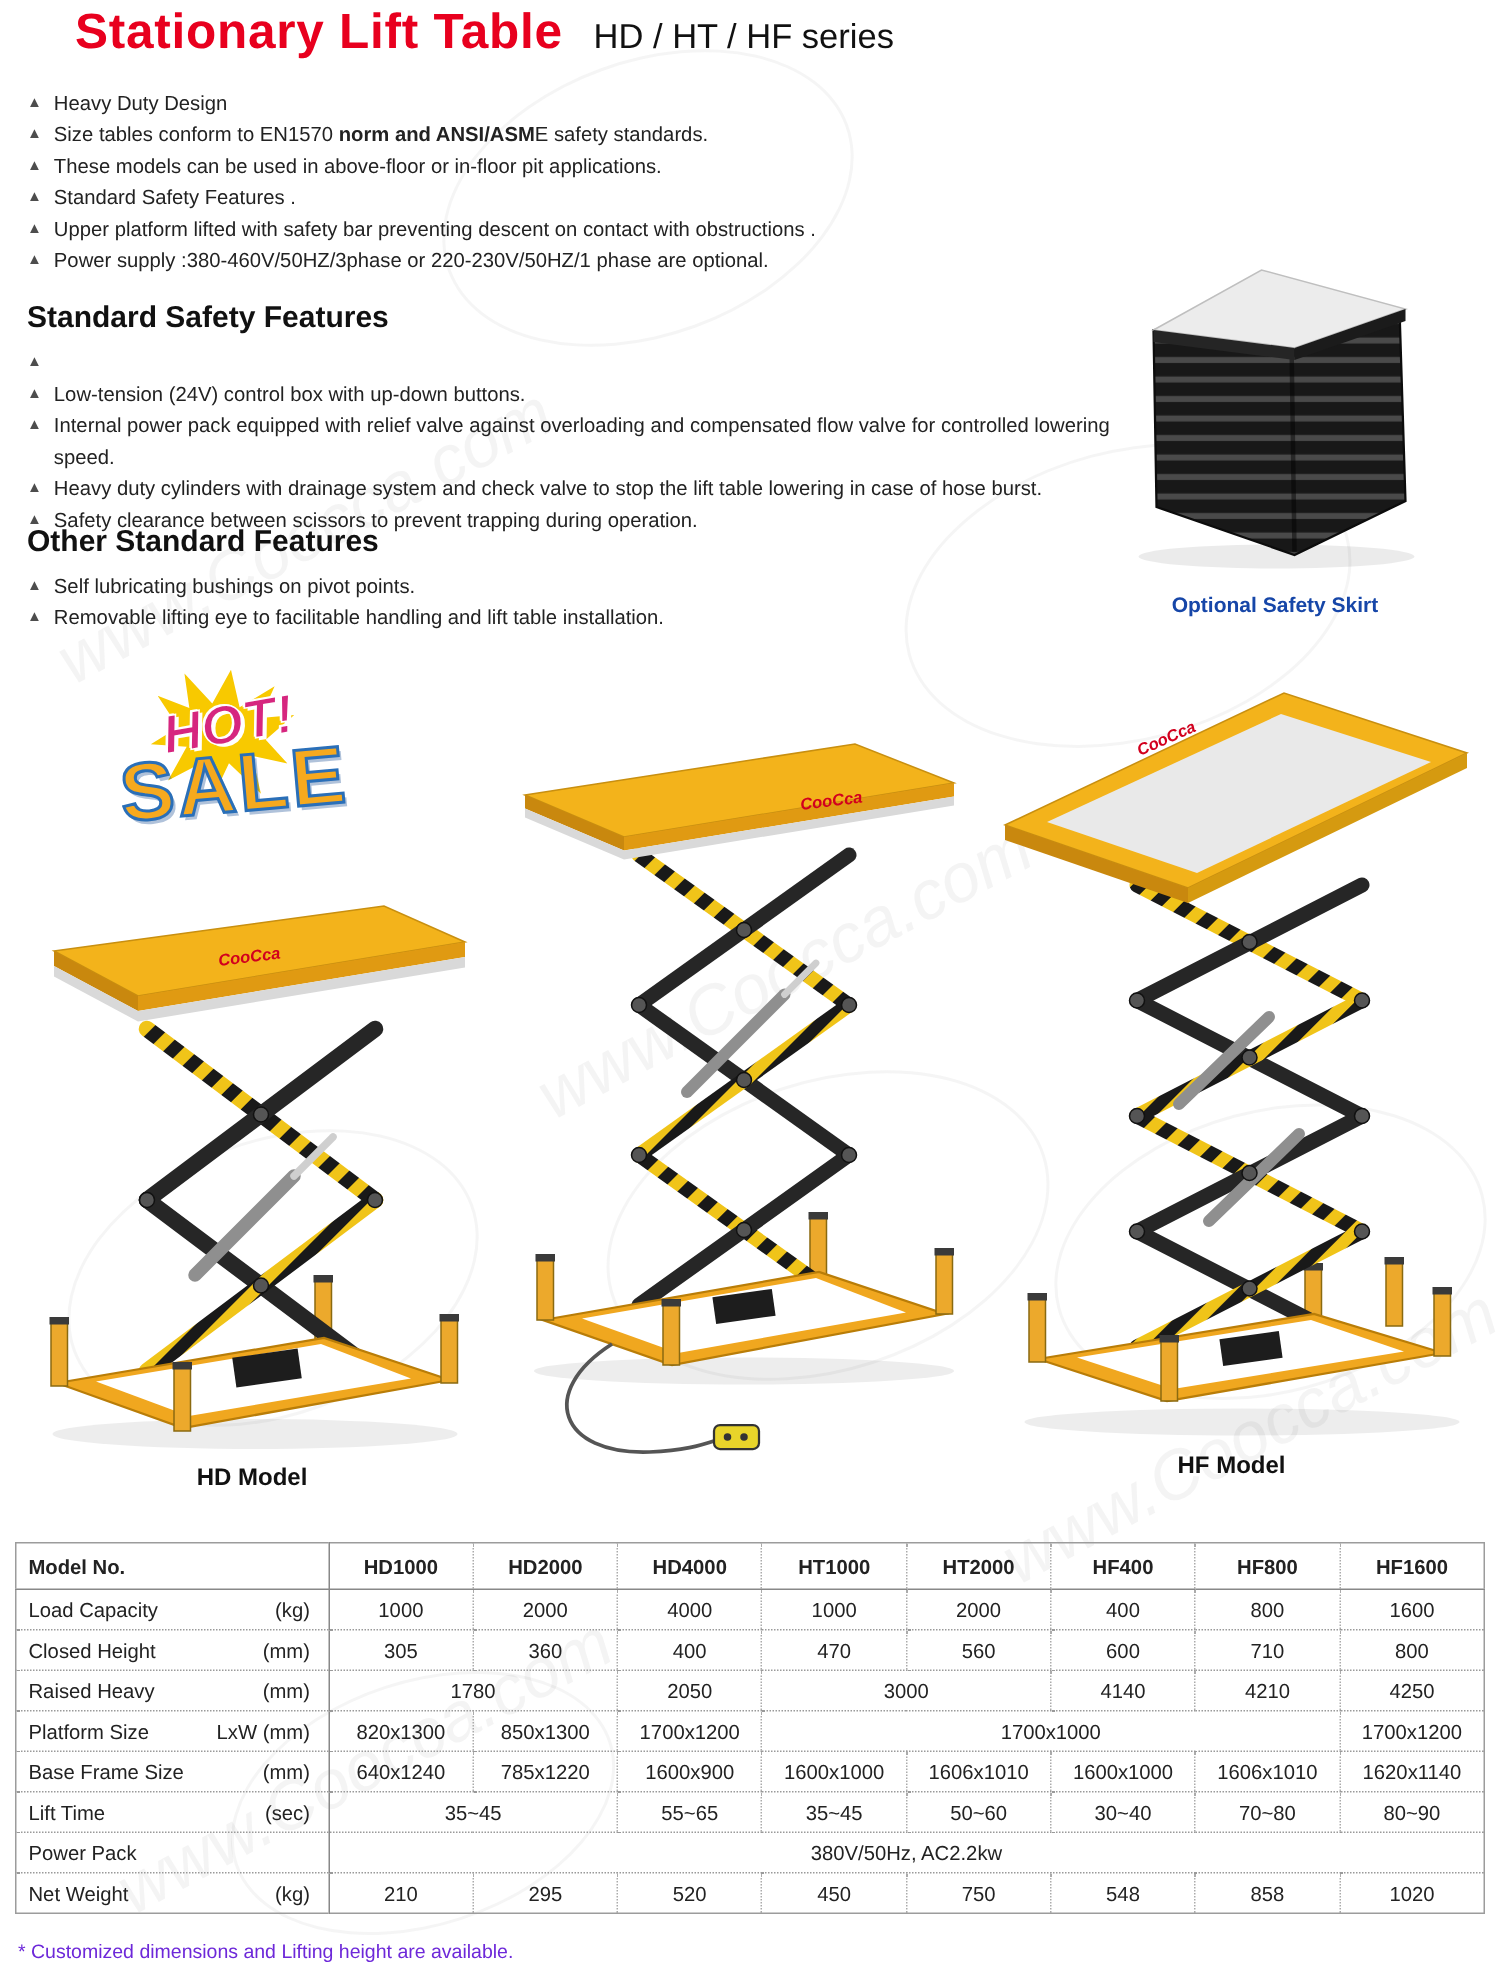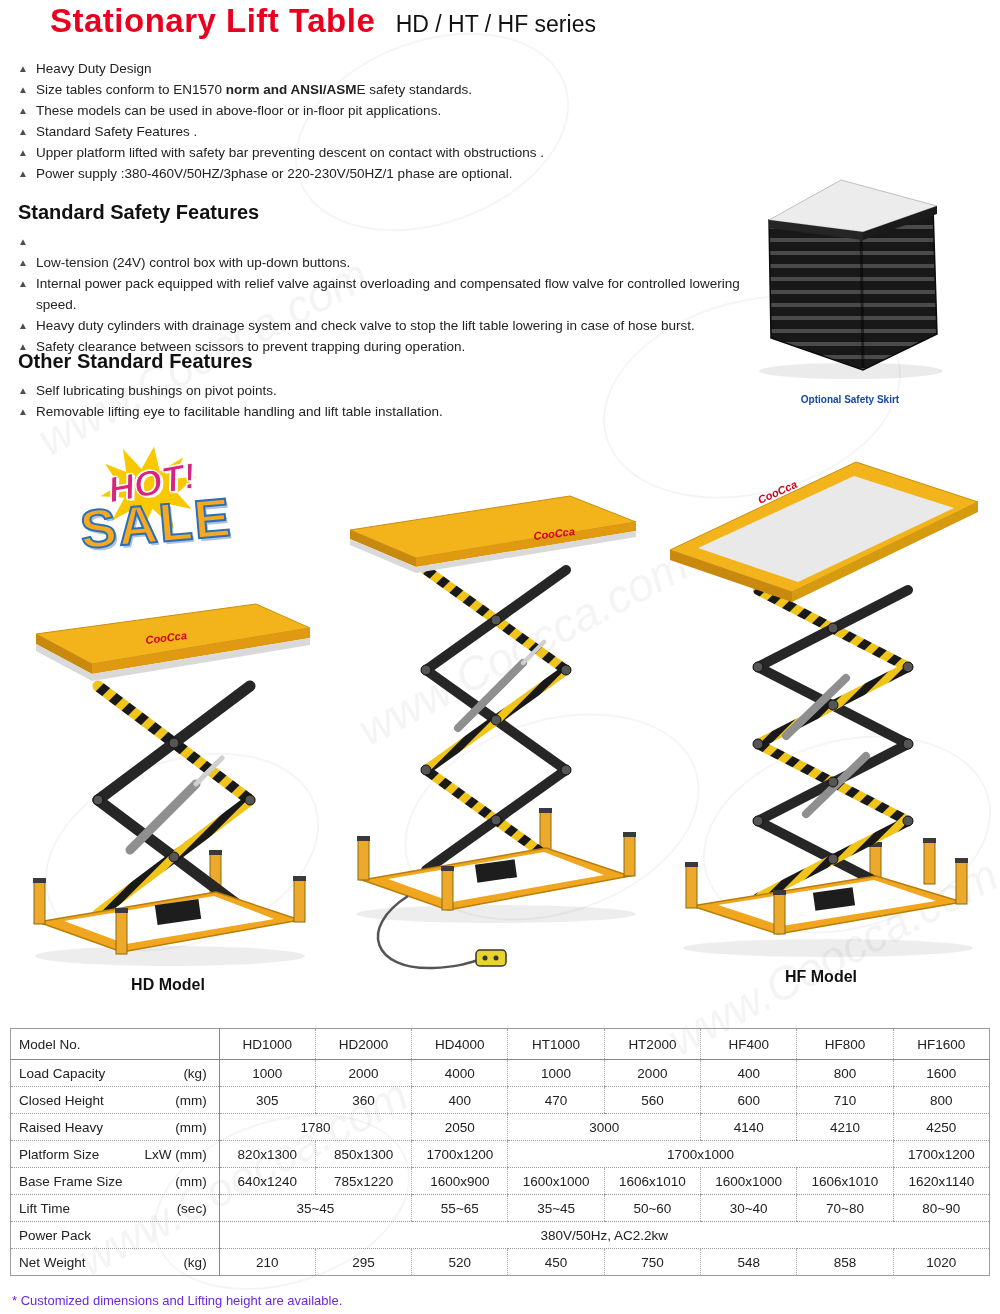--- a/index.html
+++ b/index.html
@@ -20,21 +20,21 @@
   ul.feat{list-style:none;margin:0;padding:0;}
   ul.feat li{display:flex;align-items:flex-start;gap:8px;font-size:13.5px;line-height:21px;color:#222;}
   .tri{color:#4d4d4d;font-size:10px;line-height:21px;flex:0 0 auto;}
   .intro{position:absolute;left:18px;top:58px;width:730px;}
   .sec1{position:absolute;left:18px;top:201px;width:740px;}
   .sec2{position:absolute;left:18px;top:350px;width:740px;}
   h2.sec-h{font-size:20px;font-weight:bold;color:#111;margin:0 0 7px 0;}
 
   
   .skirt-fig{position:absolute;left:742px;top:166px;width:216px;text-align:center;}
-  .skirt-caption{margin-top:8px;font-size:10px;font-weight:bold;color:#1646a8;}
+  .skirt-caption{margin-top:8px;font-size:14px;font-weight:bold;color:#1646a8;}
 
   
   .hotsale{position:absolute;left:78px;top:446px;width:200px;height:120px;}
   .burst{position:absolute;left:24px;top:0;width:92px;height:86px;background:#f8c900;transform:rotate(8deg);
          clip-path:polygon(50% 0,60% 28%,83% 8%,76% 34%,100% 28%,82% 50%,100% 66%,74% 64%,84% 92%,58% 72%,50% 100%,42% 72%,16% 92%,26% 64%,0 66%,18% 50%,0 28%,24% 34%,17% 8%,40% 28%);}
   .hot{position:absolute;left:30px;top:16px;font-size:36px;font-weight:bold;font-style:italic;color:#d6267f;
        transform:rotate(-10deg);-webkit-text-stroke:1px #fff;text-shadow:2px 2px 0 #fff,-1px -1px 0 #fff;}
   .sale{position:absolute;left:2px;top:46px;font-size:54px;font-weight:bold;letter-spacing:2px;color:#f6a91e;
         transform:rotate(-5deg);-webkit-text-stroke:2px #2a6fb8;text-shadow:2px 3px 0 rgba(30,80,150,.35);}
 
@@ -42,21 +42,21 @@
   .model-fig{position:absolute;text-align:center;}
   .fig-hd{left:18px;top:588px;width:300px;}
   .fig-ht{left:338px;top:478px;width:310px;}
   .fig-hf{left:656px;top:440px;width:330px;}
   .model-caption{font-size:16px;font-weight:bold;color:#111;margin-top:2px;}
 
   
   table.spec{position:absolute;left:10px;top:1028px;width:980px;border-collapse:collapse;
              font-size:13.5px;color:#222;border:1px solid #9c9c9c;background:transparent;}
   .spec td{height:26px;text-align:center;border-bottom:1px dotted #9a9a9a;padding:0;}
-  .spec tr.head td{font-weight:normal;height:30px;border-bottom:1px solid #888;}
+  .spec tr.head td{font-weight:bold;height:30px;border-bottom:1px solid #888;}
   .spec td.lbl{text-align:left;border-right:1px solid #888;}
   .lblwrap{display:flex;justify-content:space-between;padding:0 12px 0 8px;}
   .spec td.d + td.d{border-left:1px dotted #ababab;}
   .spec tr:last-child td{border-bottom:none;}
   .footnote{position:absolute;left:12px;top:1280px;font-size:13px;color:#6d28d9;}
 </style>
 </head>
 <body>
 
 <div class="page">

